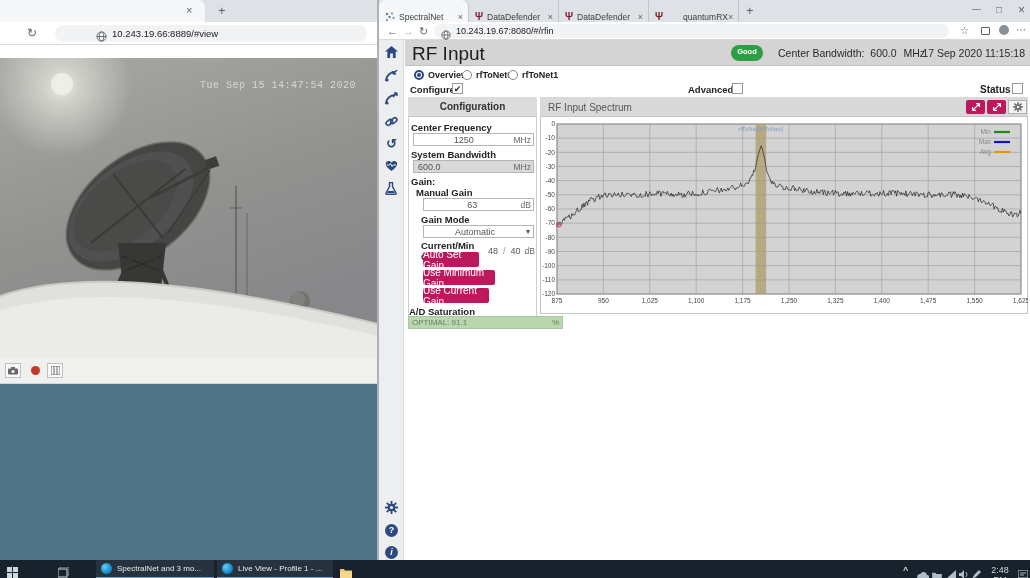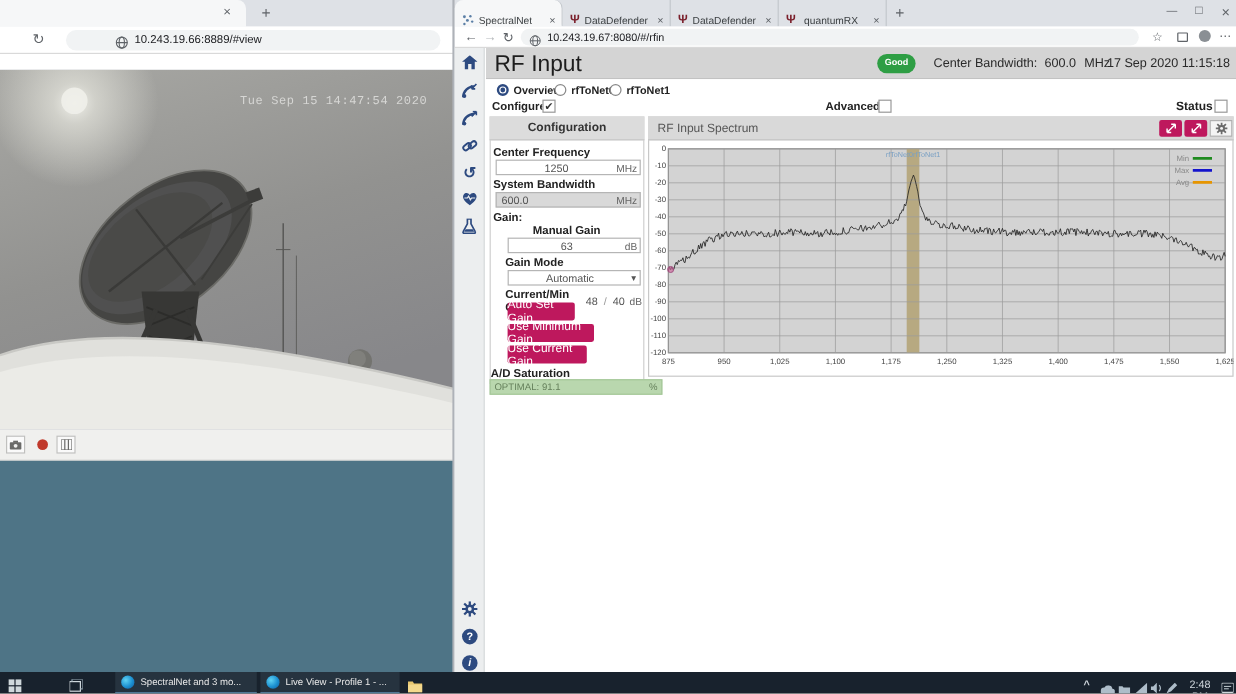--- a/index.html
+++ b/index.html
@@ -143,21 +143,21 @@
     <span style="margin-left:4px;">DataDefender</span>
     <span class="x">×</span>
   </div>
   <div class="abs tab" style="left:559px;top:0;width:90px;height:22px;">
     <span style="margin-left:6px;color:#7a1f2b;font-size:10px;font-weight:bold;">Ψ</span>
     <span style="margin-left:4px;">DataDefender</span>
     <span class="x">×</span>
   </div>
   <div class="abs tab" style="left:649px;top:0;width:90px;height:22px;">
     <span style="margin-left:6px;color:#7a1f2b;font-size:10px;font-weight:bold;">Ψ</span>
-    <span style="margin-left:7px;">quantumRX</span>
+    <span style="margin-left:20px;">quantumRX</span>
     <span class="x">×</span>
   </div>
   <div class="abs" style="left:746px;top:3px;font-size:13px;color:#5f6368;">+</div>
   <div class="abs" style="left:972px;top:4px;font-size:9px;color:#5f6368;">—</div>
   <div class="abs" style="left:996px;top:4px;font-size:10px;color:#5f6368;">□</div>
   <div class="abs" style="left:1018px;top:3px;font-size:12px;color:#5f6368;">×</div>
 
   <div class="abs" style="left:379px;top:22px;width:651px;height:18px;background:#ffffff;border-bottom:1px solid #d9d9d9;"></div>
   <div class="abs" style="left:387px;top:25px;font-size:11px;color:#5f6368;">←</div>
   <div class="abs" style="left:403px;top:25px;font-size:11px;color:#b5b8bb;">→</div>
@@ -275,21 +275,21 @@
   </div>
 
   <div class="abs cfg-label" style="left:411px;top:149px;">System Bandwidth</div>
   <div class="abs cfg-input" style="left:413px;top:160px;width:121px;height:13px;background:#d9d9d9;">
     <span style="margin-left:4px;flex:1;text-align:left;">600.0</span>
     <span class="unit" style="margin-right:2px;">MHz</span>
   </div>
 
   <div class="abs cfg-label" style="left:411px;top:176px;">Gain:</div>
 
-  <div class="abs cfg-label" style="left:444px;top:187px;">Manual Gain</div>
+  <div class="abs cfg-label" style="left:404px;top:187px;padding-left:12px;">Manual Gain</div>
   <div class="abs cfg-input" style="left:423px;top:198px;width:111px;height:13px;">
     <span style="flex:1;text-align:center;">63</span>
     <span class="unit" style="margin-right:2px;">dB</span>
   </div>
 
   <div class="abs cfg-label" style="left:421px;top:214px;">Gain Mode</div>
   <div class="abs cfg-input" style="left:423px;top:225px;width:111px;height:13px;">
     <span style="flex:1;text-align:center;">Automatic</span>
     <span style="margin-right:3px;font-size:8px;color:#555;">▾</span>
   </div>
@@ -300,21 +300,21 @@
     <span style="font-size:9px;color:#999;margin-left:5px;">/</span>
     <span style="font-size:9px;color:#555;margin-left:5px;">40</span>
     <span class="unit" style="margin-left:4px;">dB</span>
   </div>
 
   <div class="abs navy-btn" style="left:423px;top:252px;width:56px;height:15px;">Auto Set Gain</div>
   <div class="abs navy-btn" style="left:423px;top:270px;width:72px;height:15px;">Use Minimum Gain</div>
   <div class="abs navy-btn" style="left:423px;top:288px;width:66px;height:15px;">Use Current Gain</div>
 
   <div class="abs cfg-label" style="left:409px;top:306px;">A/D Saturation</div>
-  <div class="abs" style="left:408px;top:316px;width:144px;height:13px;background:#b9d7ae;border:1px solid #a5c799;display:flex;align-items:center;">
+  <div class="abs" style="left:408px;top:316px;width:155px;height:13px;background:#b9d7ae;border:1px solid #a5c799;display:flex;align-items:center;">
     <span style="font-size:8px;color:#66815c;margin-left:3px;flex:1;">OPTIMAL: 91.1</span>
     <span style="font-size:8px;color:#66815c;margin-right:3px;">%</span>
   </div>
 
   <div class="abs" style="left:540px;top:97px;width:488px;height:217px;border:1px solid #c8c8c8;background:#fff;"></div>
   <div class="abs" style="left:540px;top:97px;width:488px;height:20px;background:#d9d9d9;border-bottom:1px solid #c4c4c4;"></div>
   <div class="abs" style="left:548px;top:102px;font-size:10px;color:#555;">RF Input Spectrum</div>
   <div class="abs navy-btn" style="left:966px;top:100px;width:19px;height:14px;">
     <svg width="12" height="12" viewBox="0 0 14 14">
         <path d="M3 11 L11 3 M11 3 h-4 M11 3 v4 M3 11 h4 M3 11 v-4" stroke="#fff" stroke-width="1.4" fill="none"></path>

